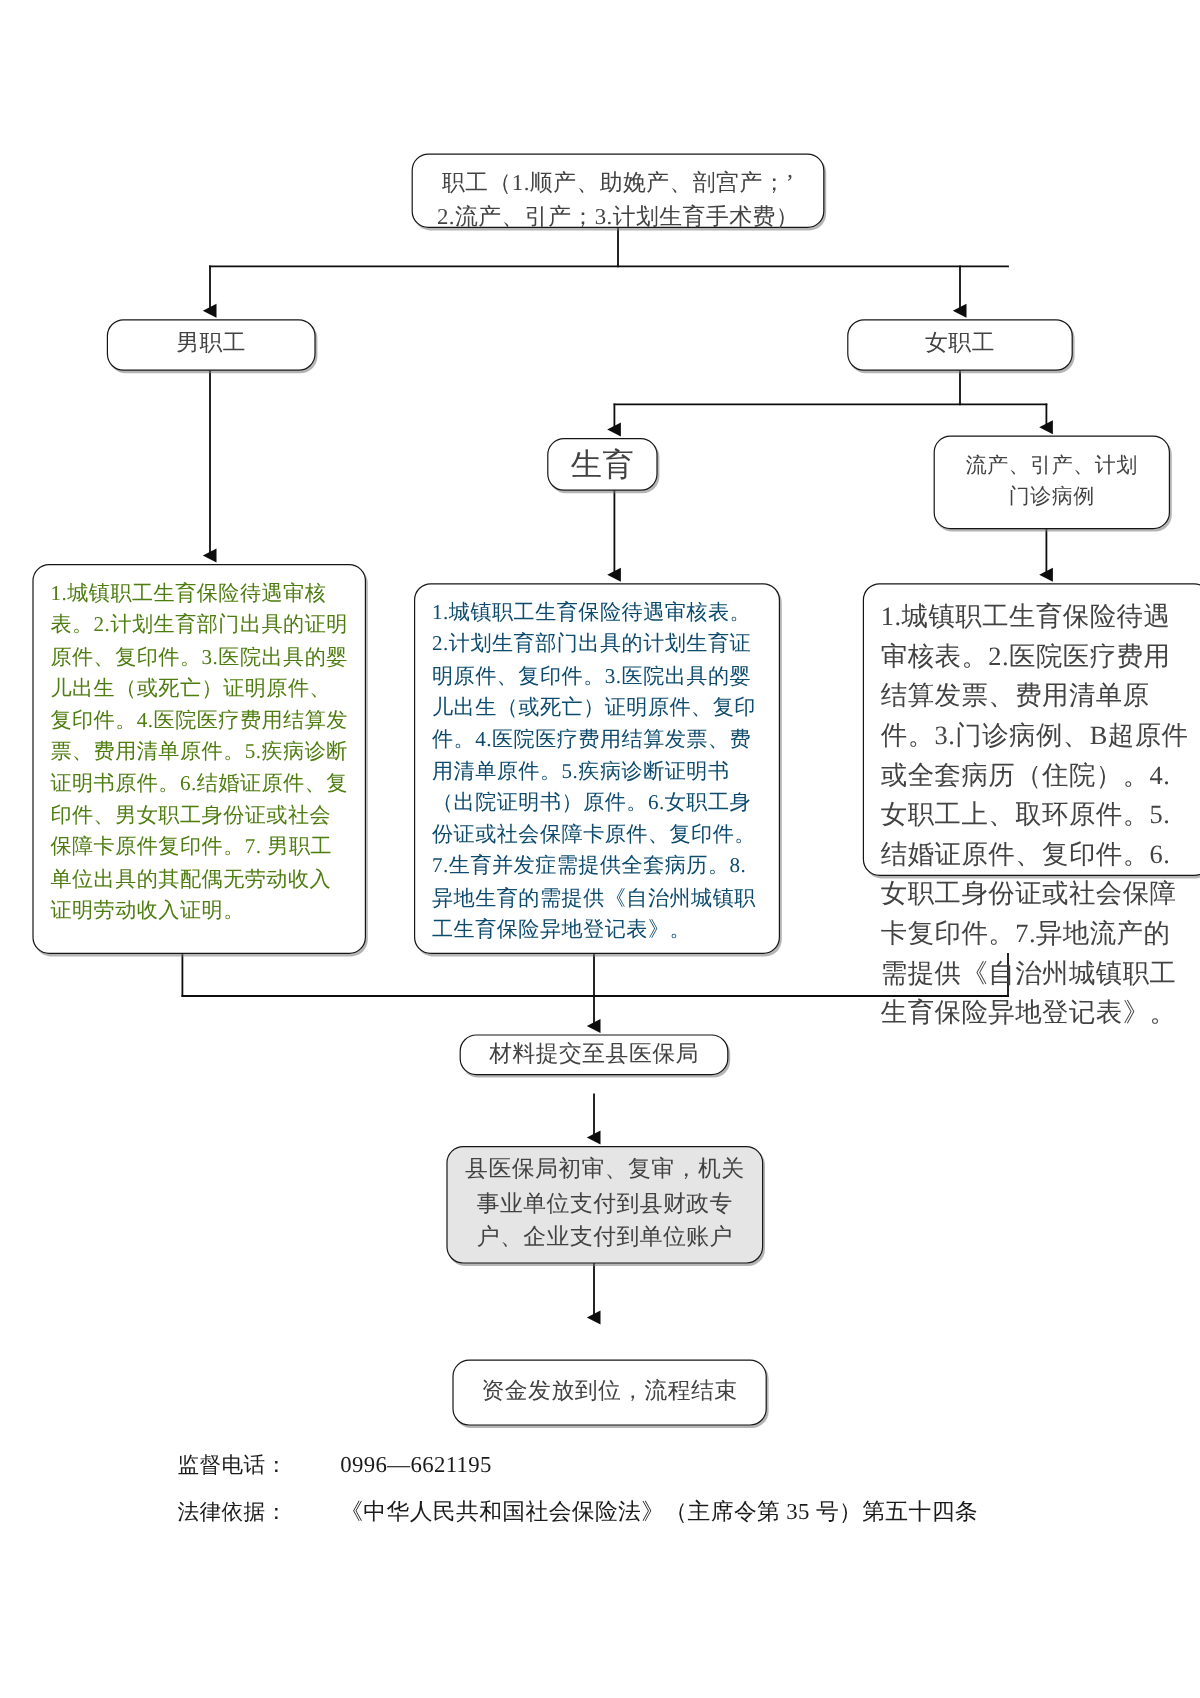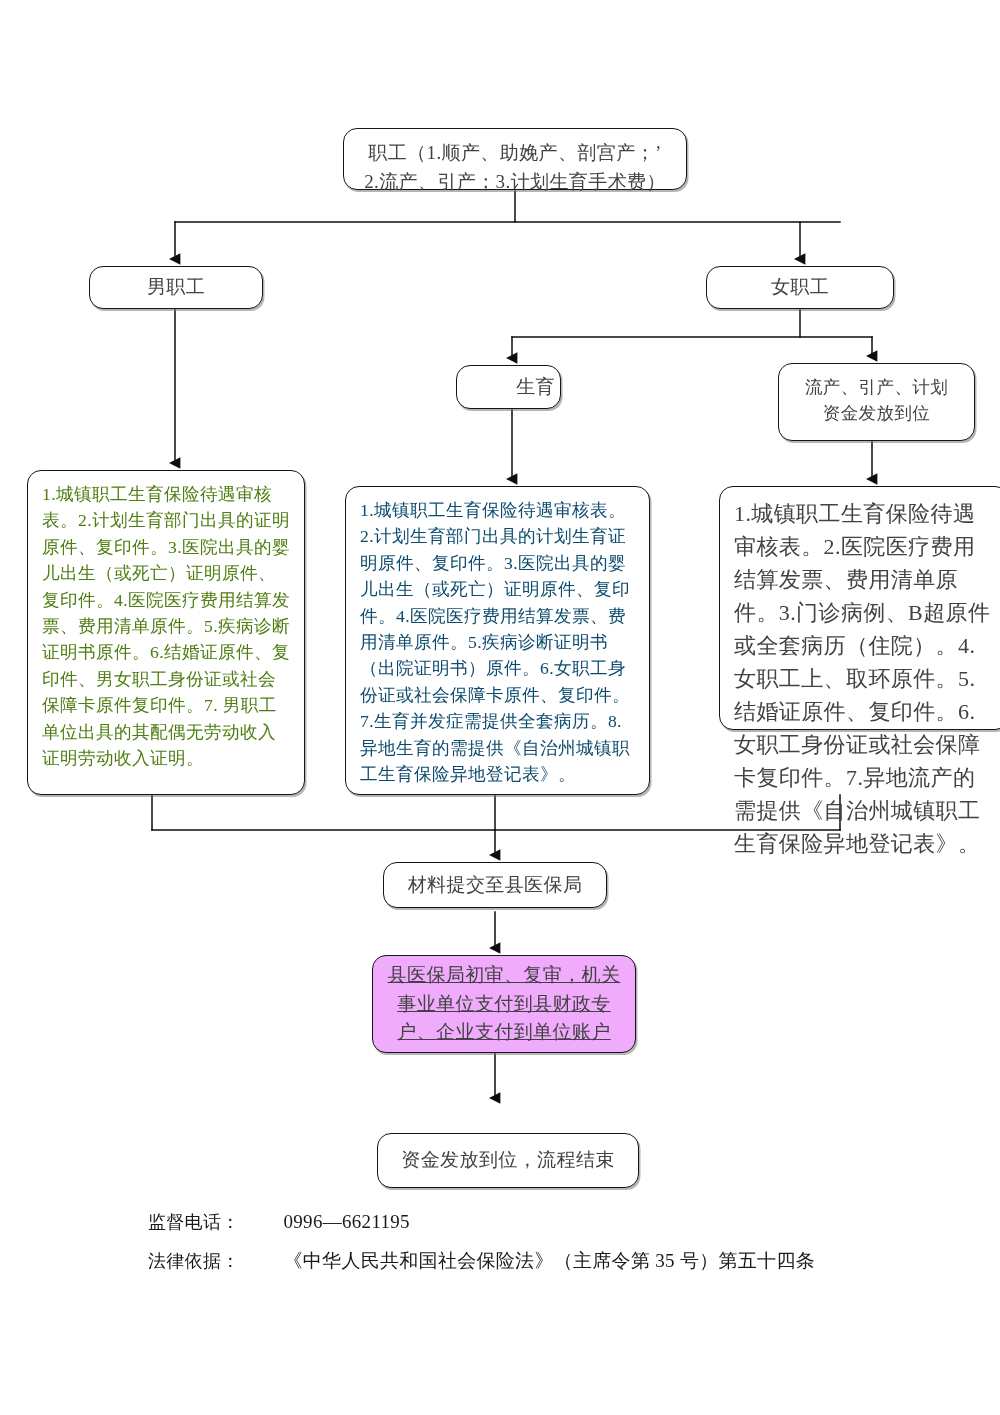--- a/index.html
+++ b/index.html
@@ -63,26 +63,26 @@
   .node.center-top {
     display: block;
     text-align: center;
     padding: 10px 12px;
   }
 
   
   #node-top        { left: 343px; top: 128px;  width: 344px; height: 62px;  font-size: 19px; }
   #node-male       { left: 89px;  top: 266px;  width: 174px; height: 43px;  font-size: 19px; }
   #node-female     { left: 706px; top: 266px;  width: 188px; height: 43px;  font-size: 19px; }
-  #node-birth      { left: 456px; top: 365px;  width: 105px; height: 44px;  font-size: 19px; justify-content: flex-end; }
+  #node-birth      { left: 456px; top: 365px;  width: 92px; height: 44px;  font-size: 26px; }
   #node-abortion   { left: 778px; top: 363px;  width: 197px; height: 78px;  font-size: 17.5px; }
   #node-docs-male  { left: 27px;  top: 470px;  width: 278px; height: 325px; font-size: 17.6px; }
   #node-docs-birth { left: 345px; top: 486px;  width: 305px; height: 309px; font-size: 17.6px; }
   #node-docs-abort { left: 719px; top: 486px;  width: 290px; height: 244px; font-size: 22px; }
-  #node-submit     { left: 383px; top: 862px;  width: 224px; height: 46px;  font-size: 19px; }
+  #node-submit     { left: 383px; top: 862px;  width: 224px; height: 34px;  font-size: 19px; }
   #node-review     { left: 372px; top: 955px;  width: 264px; height: 98px;  font-size: 19px; }
   #node-done       { left: 377px; top: 1105px; width: 262px; height: 55px;  font-size: 19px; }
 
   
   #footer {
     position: absolute;
     left: 148px;
     top: 1203px;
     width: 800px;
     font-size: 19px;
@@ -153,40 +153,40 @@
   <div class="node center" id="node-female" style="border-color: rgb(22, 22, 22); background: rgb(255, 255, 255); color: rgb(66, 66, 66);">
     <span class="txt">女职工</span>
   </div>
 
   <div class="node center" id="node-birth" style="border-color: rgb(22, 22, 22); background: rgb(255, 255, 255); color: rgb(66, 66, 66);">
     <span class="txt">生育</span>
   </div>
 
   <div class="node center-top" id="node-abortion" style="border-color: rgb(22, 22, 22); background: rgb(255, 255, 255); color: rgb(66, 66, 66);">
     <span class="txt">流产、引产、计划
-资金发放到位</span>
+门诊病例</span>
   </div>
 
   <div class="node topalign" id="node-docs-male" style="border-color: rgb(22, 22, 22); background: rgb(255, 255, 255); color: #4d7c0f;">
     <span class="txt">1.城镇职工生育保险待遇审核表。2.计划生育部门出具的证明原件、复印件。3.医院出具的婴儿出生（或死亡）证明原件、复印件。4.医院医疗费用结算发票、费用清单原件。5.疾病诊断证明书原件。6.结婚证原件、复印件、男女职工身份证或社会保障卡原件复印件。7. 男职工单位出具的其配偶无劳动收入证明劳动收入证明。</span>
   </div>
 
   <div class="node topalign" id="node-docs-birth" style="border-color: rgb(22, 22, 22); background: rgb(255, 255, 255); color: #0c4a6e;">
     <span class="txt">1.城镇职工生育保险待遇审核表。2.计划生育部门出具的计划生育证明原件、复印件。3.医院出具的婴儿出生（或死亡）证明原件、复印件。4.医院医疗费用结算发票、费用清单原件。5.疾病诊断证明书（出院证明书）原件。6.女职工身份证或社会保障卡原件、复印件。7.生育并发症需提供全套病历。8.异地生育的需提供《自治州城镇职工生育保险异地登记表》。</span>
   </div>
 
   <div class="node topalign" id="node-docs-abort" style="border-color: rgb(22, 22, 22); background: rgb(255, 255, 255); color: rgb(66, 66, 66);">
     <span class="txt">1.城镇职工生育保险待遇审核表。2.医院医疗费用结算发票、费用清单原件。3.门诊病例、B超原件或全套病历（住院）。4.女职工上、取环原件。5.结婚证原件、复印件。6.女职工身份证或社会保障卡复印件。7.异地流产的需提供《自治州城镇职工生育保险异地登记表》。</span>
   </div>
 
   <div class="node center" id="node-submit" style="border-color: rgb(22, 22, 22); background: rgb(255, 255, 255); color: rgb(66, 66, 66);">
     <span class="txt">材料提交至县医保局</span>
   </div>
 
-  <div class="node center" id="node-review" style="border-color: rgb(22, 22, 22); background: #f0abfc; color: rgb(66, 66, 66); text-decoration: underline;">
+  <div class="node center" id="node-review" style="border-color: rgb(22, 22, 22); background: #e5e5e5; color: rgb(66, 66, 66);">
     <span class="txt">县医保局初审、复审，机关事业单位支付到县财政专户、企业支付到单位账户</span>
   </div>
 
   <div class="node center" id="node-done" style="border-color: rgb(22, 22, 22); background: rgb(255, 255, 255); color: rgb(66, 66, 66); margin-top: 28px;">
     <span class="txt">资金发放到位，流程结束</span>
   </div>
 
   <div id="footer" style="color: rgb(26, 26, 26);">
     <div class="frow">
       <span class="flabel">监督电话：</span><span class="fval">0996—6621195</span>

